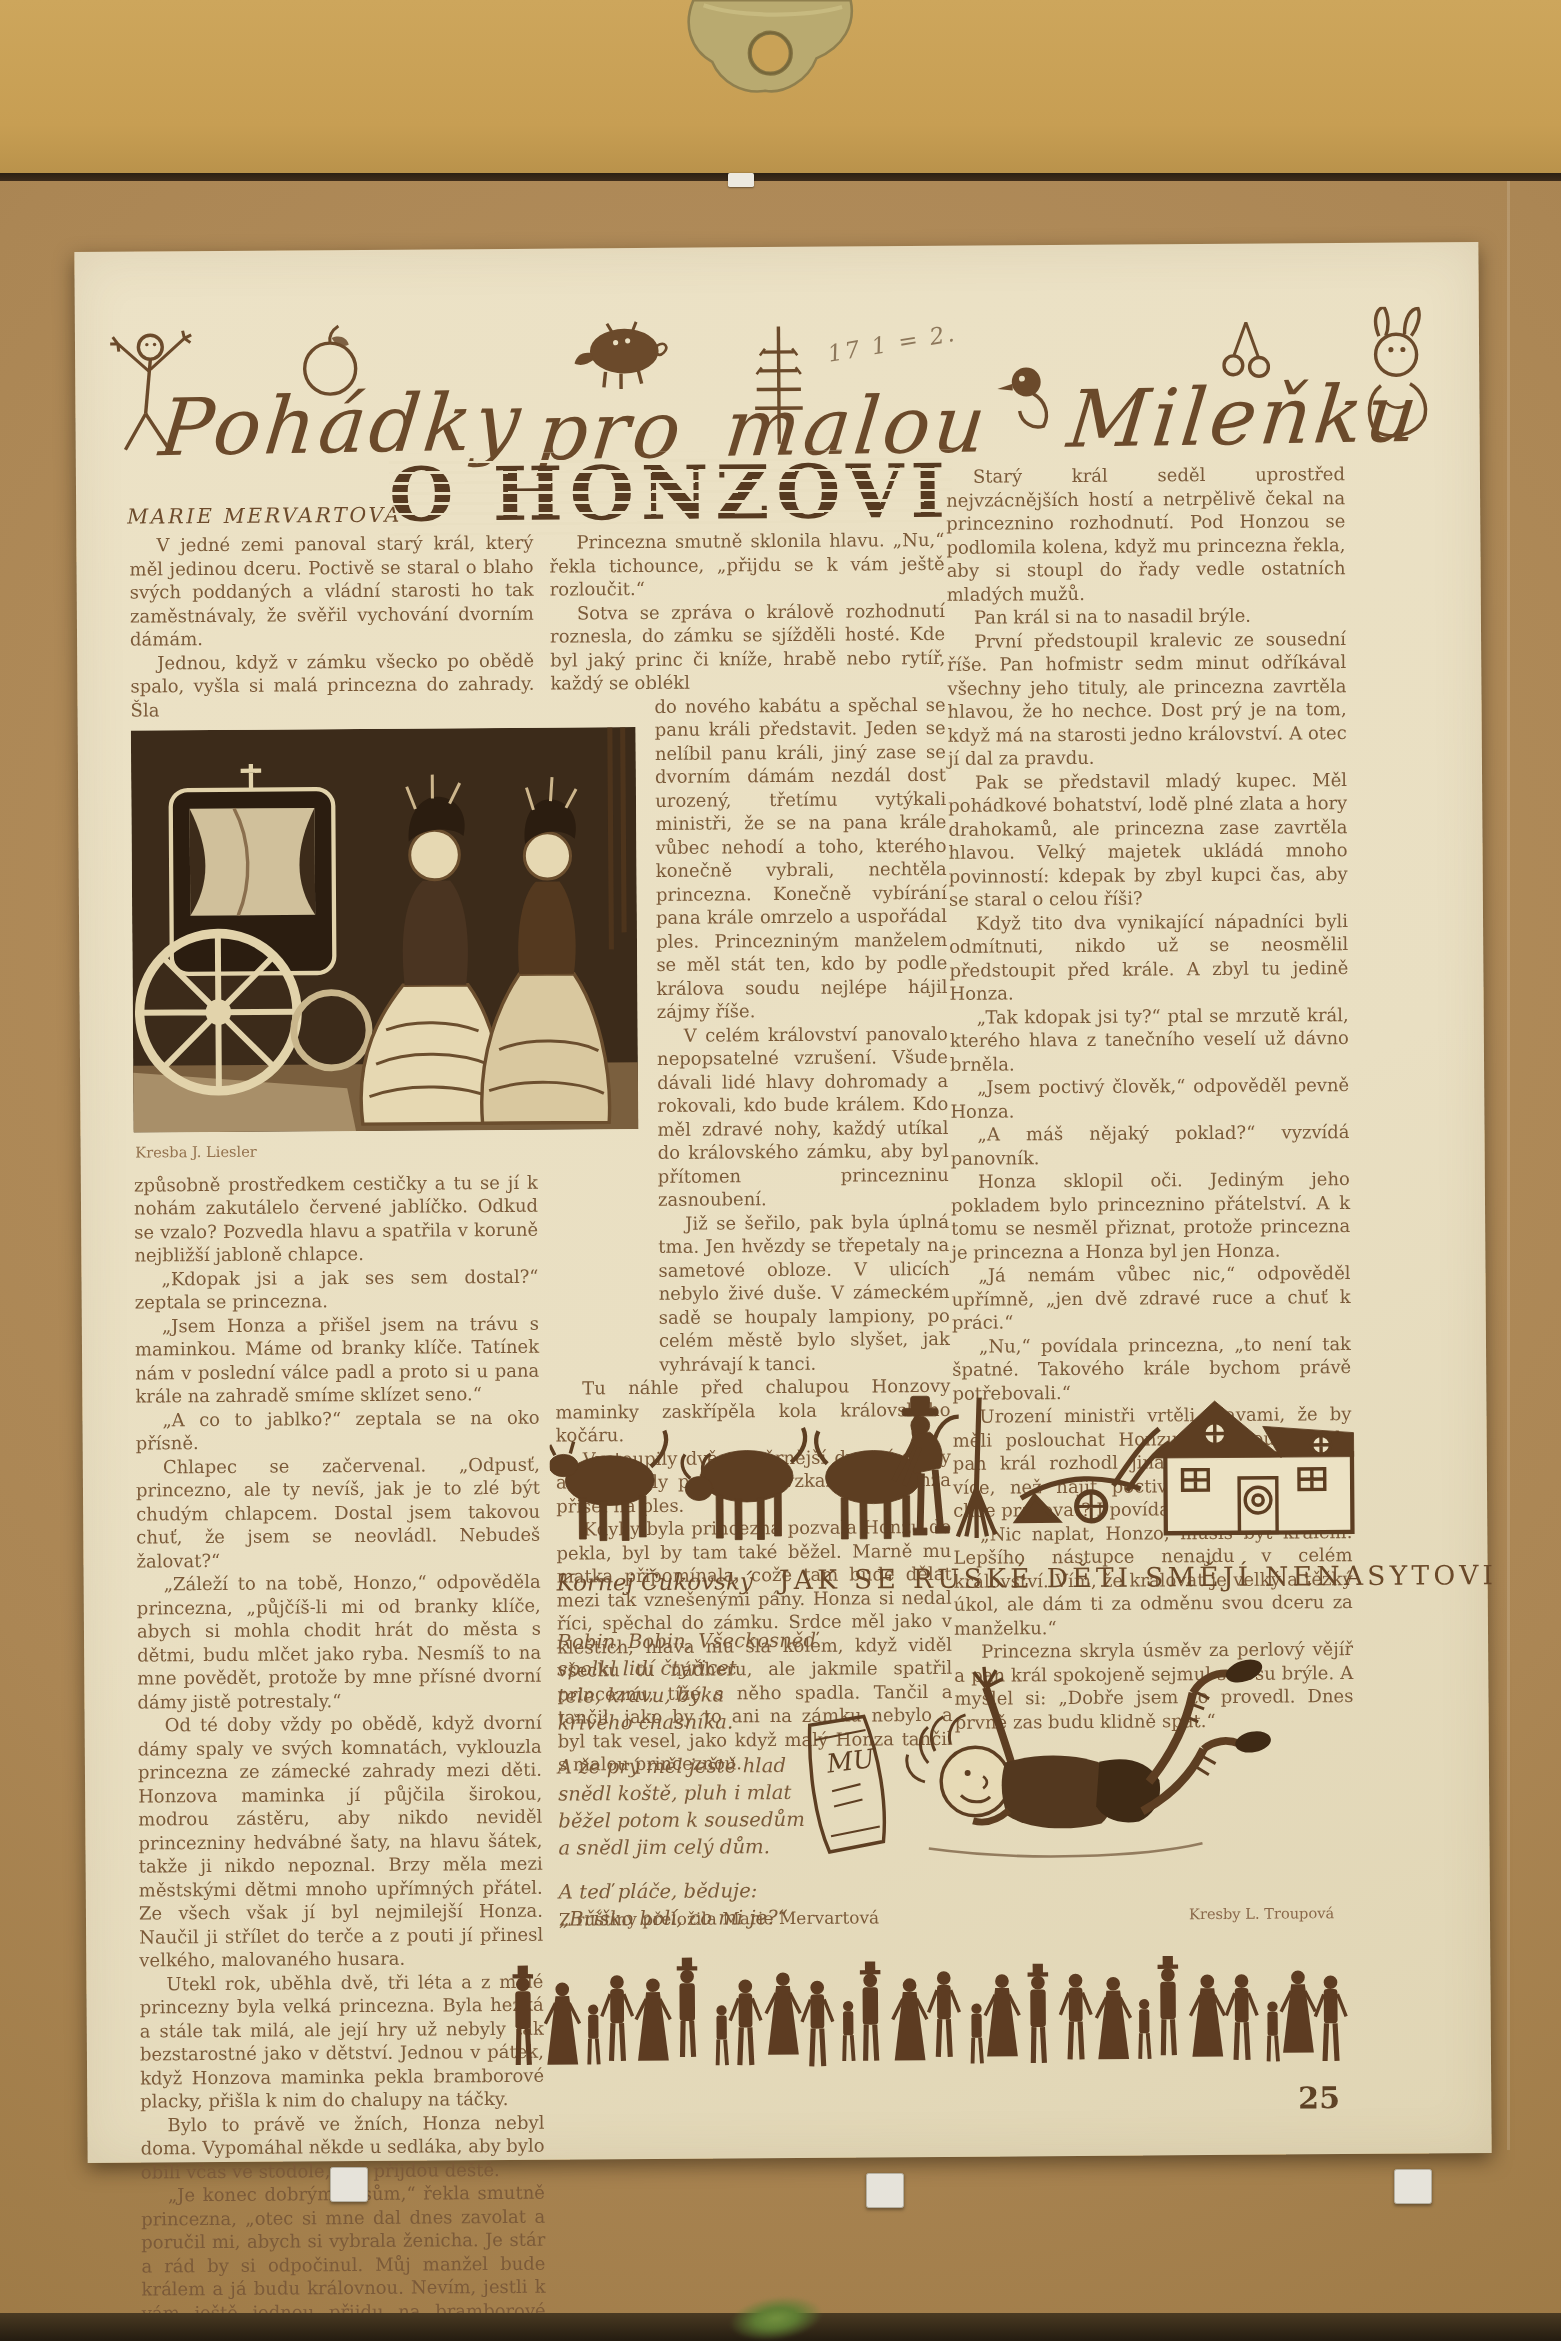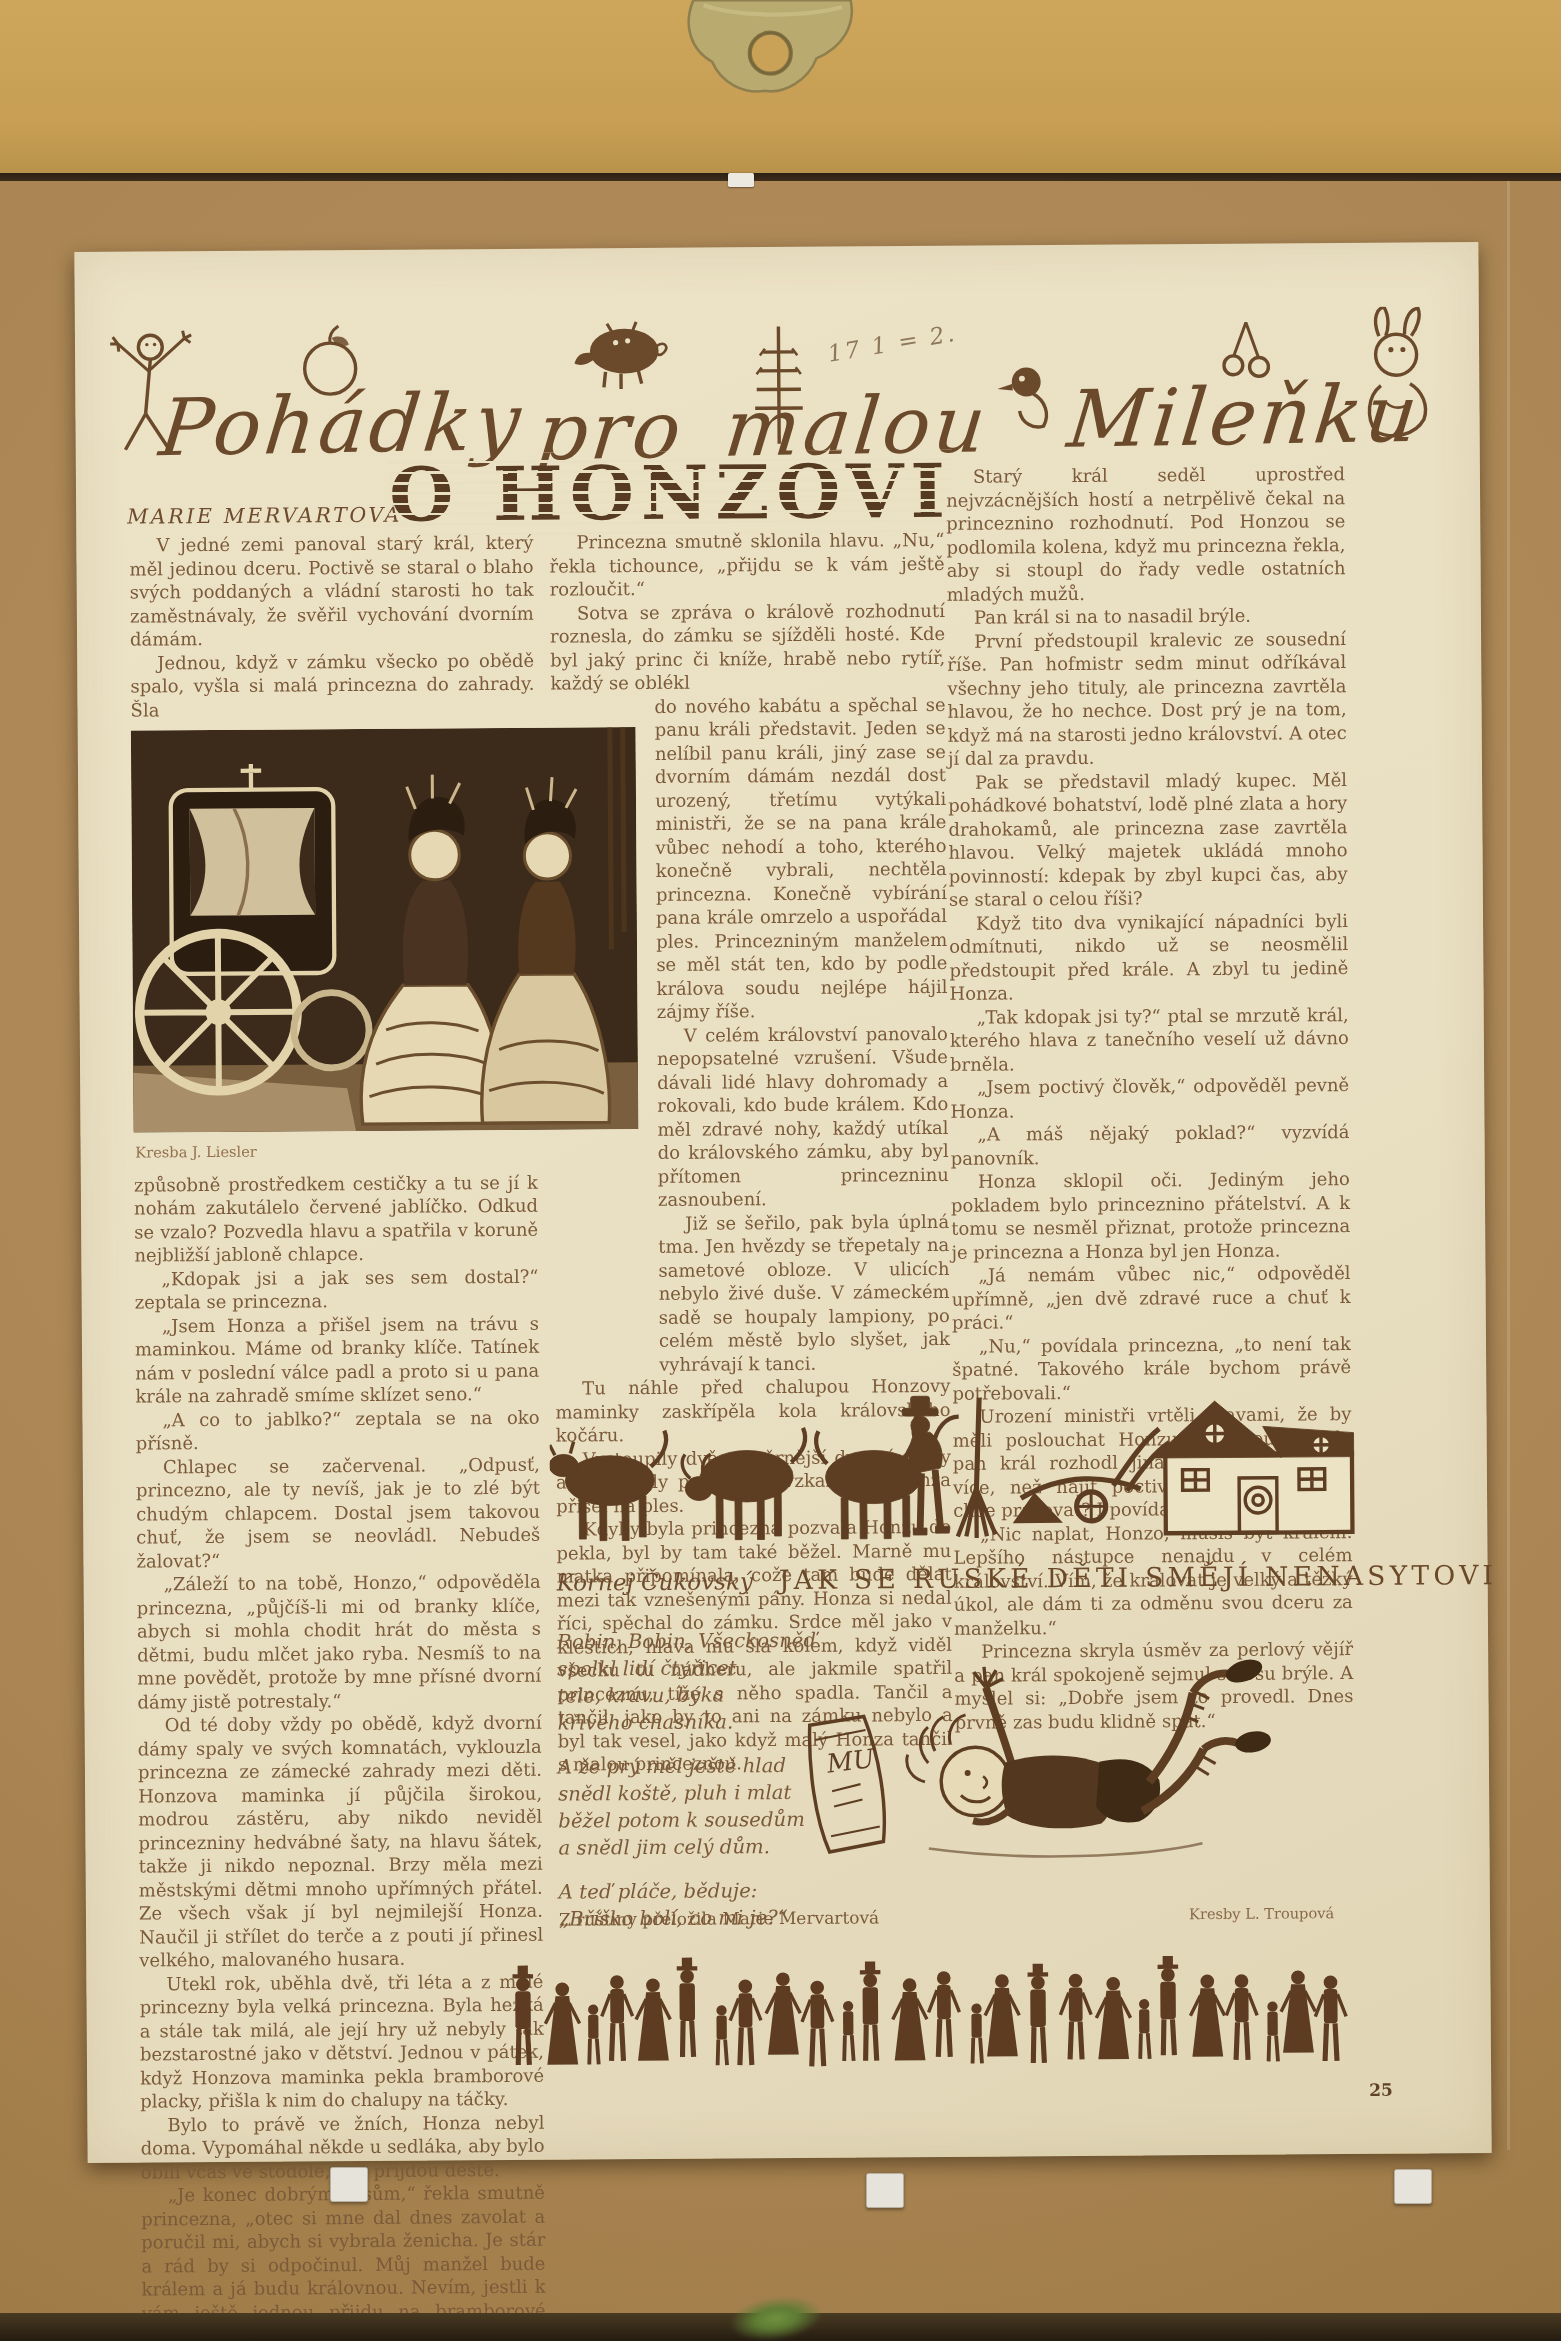--- a/index.html
+++ b/index.html
@@ -73,21 +73,21 @@
   .poem{position:absolute;left:473px;top:1380px;width:368px;font-style:italic;
     font-size:19.7px;line-height:27px;color:#7b5a39;}
   .stanza{margin:0 0 17px 0;}
 
   .boy-illo{position:absolute;left:715px;top:1346px;width:479px;height:325px;}
 
   .translator{position:absolute;left:473px;top:1661px;font-size:17px;color:#7b5a39;}
   .illustrator{position:absolute;left:1103px;top:1661px;font-size:14.6px;color:#8a684a;}
 
   .frieze{position:absolute;left:421px;top:1708px;width:847px;height:122px;}
-  .page-num{position:absolute;left:1282px;top:1837px;font-size:17px;font-weight:bold;color:#5e4226;}
+  .page-num{position:absolute;left:1211px;top:1837px;font-size:30px;font-weight:bold;color:#5e4226;}
 </style>
 </head>
 <body>
 
 <div class="photo">
 
   <div class="board-top"></div>
 
   <svg class="hanger" viewBox="0 0 220 120">
     <path d="M18,0 L202,0 C208,28 194,54 162,68 C152,94 124,110 102,106 C76,110 50,96 40,72 C14,58 6,28 18,0 Z" fill="#b9aa70" stroke="#8f7f4e" stroke-width="3"></path>

